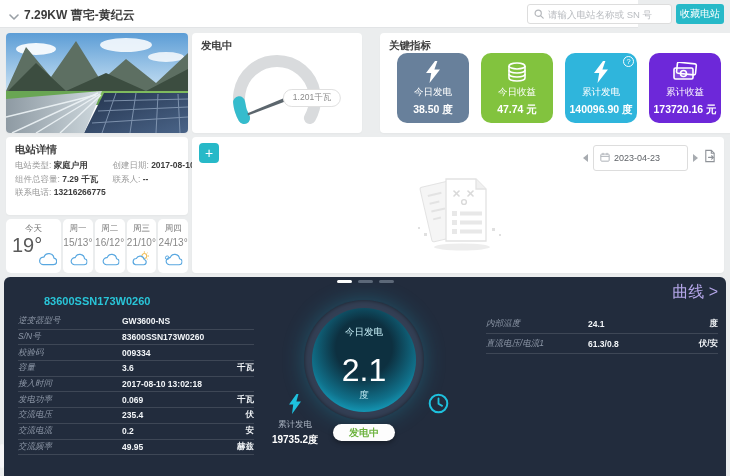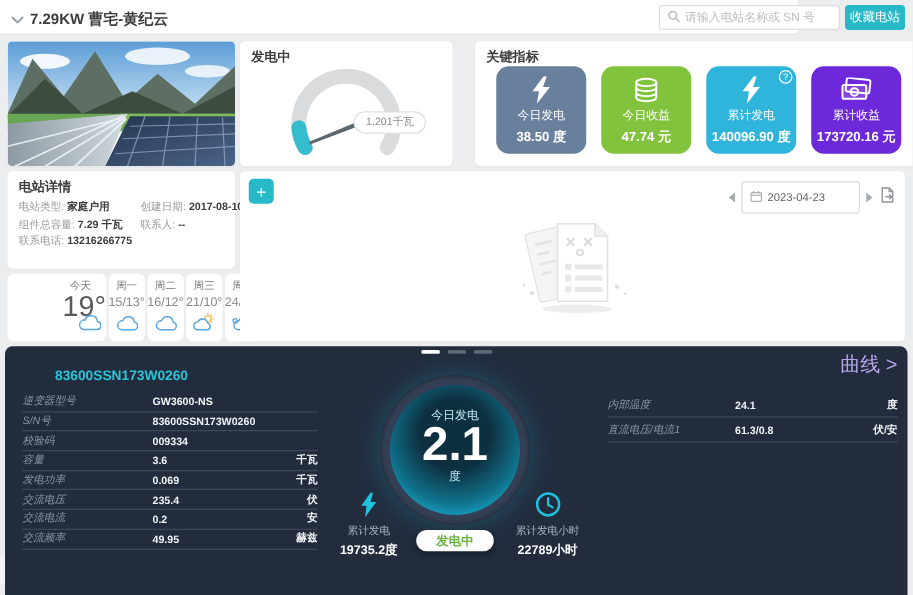--- a/index.html
+++ b/index.html
@@ -37,24 +37,24 @@
 
   
   #details-card { left:6px; top:137px; width:182px; height:78px; }
   #details-body { position:absolute; left:9px; top:22px; right:2px; font-size:8.5px; line-height:13.5px; color:#9a9a9a; white-space:nowrap; }
   #details-body b { color:#3c3c3c; }
   .d-col1 { display:inline-block; width:95px; }
 
   
   #weather-strip { position:absolute; left:6px; top:219px; width:182px; height:54px; display:flex; gap:2px; }
   .w-card { background:#fff; border-radius:5px; position:relative; flex:1; text-align:center; }
-  .w-card.today { flex:0 0 55px;padding-left:38px; }
+  .w-card.today { flex:0 0 55px; }
   .w-label { font-size:8.5px; color:#777; margin-top:4px; }
   .w-temp { font-size:10px; color:#888; margin-top:2px; }
-  .today .w-temp { font-size:23px; color:#5a5a5a; text-align:left; padding-left:6px; margin-top:0; line-height:20px; }
+  .today .w-temp { font-size:20px; color:#5a5a5a; text-align:left; padding-left:6px; margin-top:0; line-height:20px; }
   .w-icon { position:absolute; bottom:3px; left:50%; transform:translateX(-50%); }
   .today .w-icon { left:auto; right:4px; transform:none; }
 
   
   #day-panel { left:192px; top:137px; width:532px; height:136px; }
   #add-btn { position:absolute; left:7px; top:6px; width:20px; height:20px; background:#27b9c8; border:none; border-radius:4px; color:#fff; font-size:14px; line-height:18px; cursor:pointer; font-family:inherit; }
   #date-row { position:absolute; right:8px; top:8px; display:flex; align-items:center; gap:5px; }
   .tri { width:0; height:0; cursor:pointer; }
   .tri-l { border-top:4px solid transparent; border-bottom:4px solid transparent; border-right:5px solid #a7abb0; }
   .tri-r { border-top:4px solid transparent; border-bottom:4px solid transparent; border-left:5px solid #a7abb0; }
@@ -76,21 +76,21 @@
   .tu { width:36px; text-align:right; color:#f2f5f8; font-weight:bold; }
 
   #read-table { position:absolute; left:482px; top:37px; width:232px; }
   #read-table .trow { height:20px; }
   #read-table .tl { width:102px; }
   #read-table .tu { width:40px; }
 
   #ring { position:absolute; left:300px; top:23px; width:120px; height:120px; border-radius:50%; background:#333f54; box-shadow:0 0 22px rgba(30,190,222,0.28), inset 0 0 4px rgba(0,0,0,0.5); }
   #disc { position:absolute; left:8px; top:8px; width:104px; height:104px; border-radius:50%; background:radial-gradient(circle at 50% 38%, #0d3040 34%, #10718b 66%, #16a9c8 84%, #3bd6ec 99%); text-align:center; }
   #disc .g-title { margin-top:18px; font-size:9.5px; color:#c6eef6; }
-  #disc .g-value { font-size:38px; font-weight:bold; color:#fff; line-height:34px; margin-top:0; }
+  #disc .g-value { font-size:32px; font-weight:normal; color:#fff; line-height:34px; margin-top:14px; }
   #disc .g-unit { font-size:9.5px; color:#c6eef6; margin-top:2px; }
 
   .inv-stat { position:absolute; width:84px; text-align:center; }
   .inv-stat .s-label { font-size:8.5px; color:#aab4c2; }
   .inv-stat .s-value { font-size:10px; font-weight:bold; color:#fff; margin-top:2px; }
   #stat-left { left:249px; top:142px; }
   #stat-right { left:392px; top:142px; }
   #bolt-left { position:absolute; left:284px; top:117px; }
   #clock-right { position:absolute; left:424px; top:116px; }
 
@@ -376,20 +376,25 @@
         <span class="tl">校验码</span>
         <span class="tv">009334</span>
         <span class="tu"></span>
       </div>
     <div class="trow">
         <span class="tl">容量</span>
         <span class="tv">3.6</span>
         <span class="tu">千瓦</span>
       </div>
     <div class="trow">
+        <span class="tl">接入时间</span>
+        <span class="tv">2017-08-10 13:02:18</span>
+        <span class="tu"></span>
+      </div>
+    <div class="trow">
         <span class="tl">发电功率</span>
         <span class="tv">0.069</span>
         <span class="tu">千瓦</span>
       </div>
     <div class="trow">
         <span class="tl">交流电压</span>
         <span class="tv">235.4</span>
         <span class="tu">伏</span>
       </div>
     <div class="trow">
@@ -421,24 +426,20 @@
     <div class="s-label">累计发电</div>
     <div class="s-value">19735.2度</div>
   </div>
 
   <span id="clock-right">
     <svg width="21" height="21" viewBox="0 0 21 21" fill="none" stroke="#1ec1de" stroke-width="2">
       <circle cx="10.5" cy="10.5" r="8.8"></circle>
       <path d="M10.5 5.5 v5.3 l3.6 2.1" stroke-width="1.8" stroke-linecap="round"></path>
     </svg>
   </span>
-  <div class="inv-stat" id="stat-right">
-    <div class="s-label">累计发电小时</div>
-    <div class="s-value">22789小时</div>
-  </div>
 
   <button id="status-pill">发电中</button>
 
   <div id="read-table">
     <div class="trow">
         <span class="tl">内部温度</span>
         <span class="tv">24.1</span>
         <span class="tu">度</span>
       </div>
     <div class="trow">

